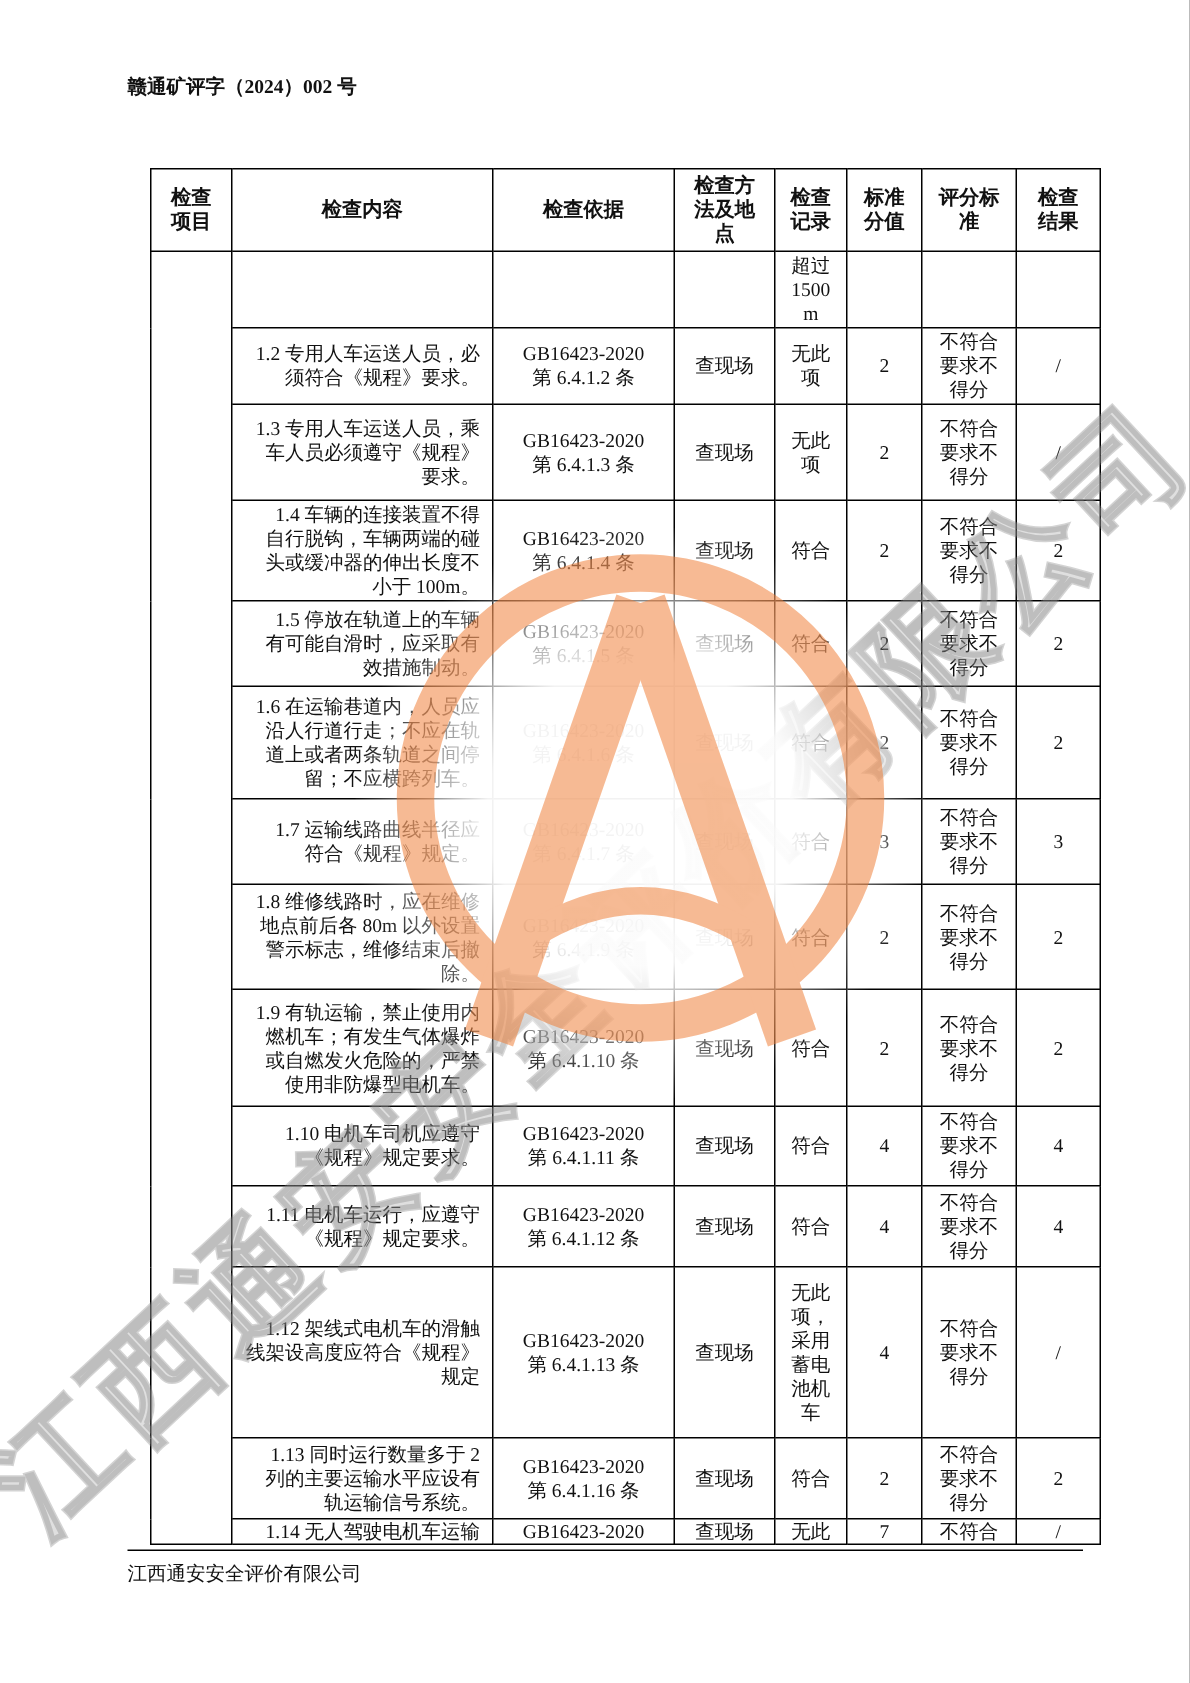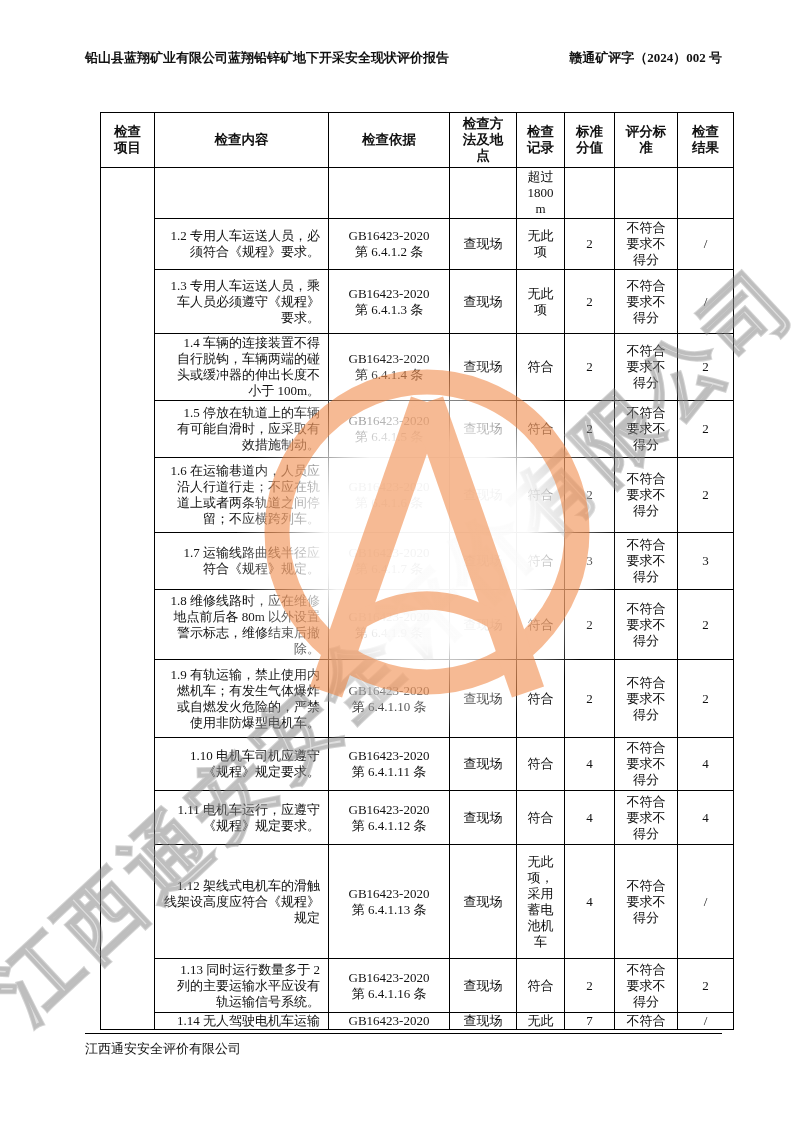--- a/index.html
+++ b/index.html
@@ -60,21 +60,20 @@
     font-size:60px;font-weight:bold;letter-spacing:13px;
     color:rgba(224,48,48,0.82);
   }
 </style>
 </head>
 <body>
 
 <div class="page">
 
   <div class="doc-header">
-    <span>铅山县蓝翔矿业有限公司蓝翔铅锌矿地下开采安全现状评价报告</span>
     <span>赣通矿评字（2024）002 号</span>
   </div>
 
   <table class="checktable">
     <colgroup>
       <col style="width:54px">
         <col style="width:174px">
         <col style="width:121px">
         <col style="width:67px">
       <col style="width:48px">
@@ -101,21 +100,21 @@
 结果</th>
       </tr>
     </thead>
     <tbody id="table-body">
         <tr style="height: 51px;">
           <td class="c-item" rowspan="14"><div></div></td>
           <td class="c-content"><div></div></td>
           <td class="c-basis"><div></div></td>
           <td class="c-method"><div></div></td>
           <td class="c-record"><div>超过
-1800
+1500
 m</div></td>
           <td class="c-score"><div></div></td>
           <td class="c-criteria"><div></div></td>
           <td class="c-result"><div></div></td>
         </tr>
         <tr style="height: 49px;">
           <td class="c-content"><div>1.2 专用人车运送人员，必
 须符合《规程》要求。</div></td>
           <td class="c-basis"><div>GB16423-2020
 第 6.4.1.2 条</div></td>

